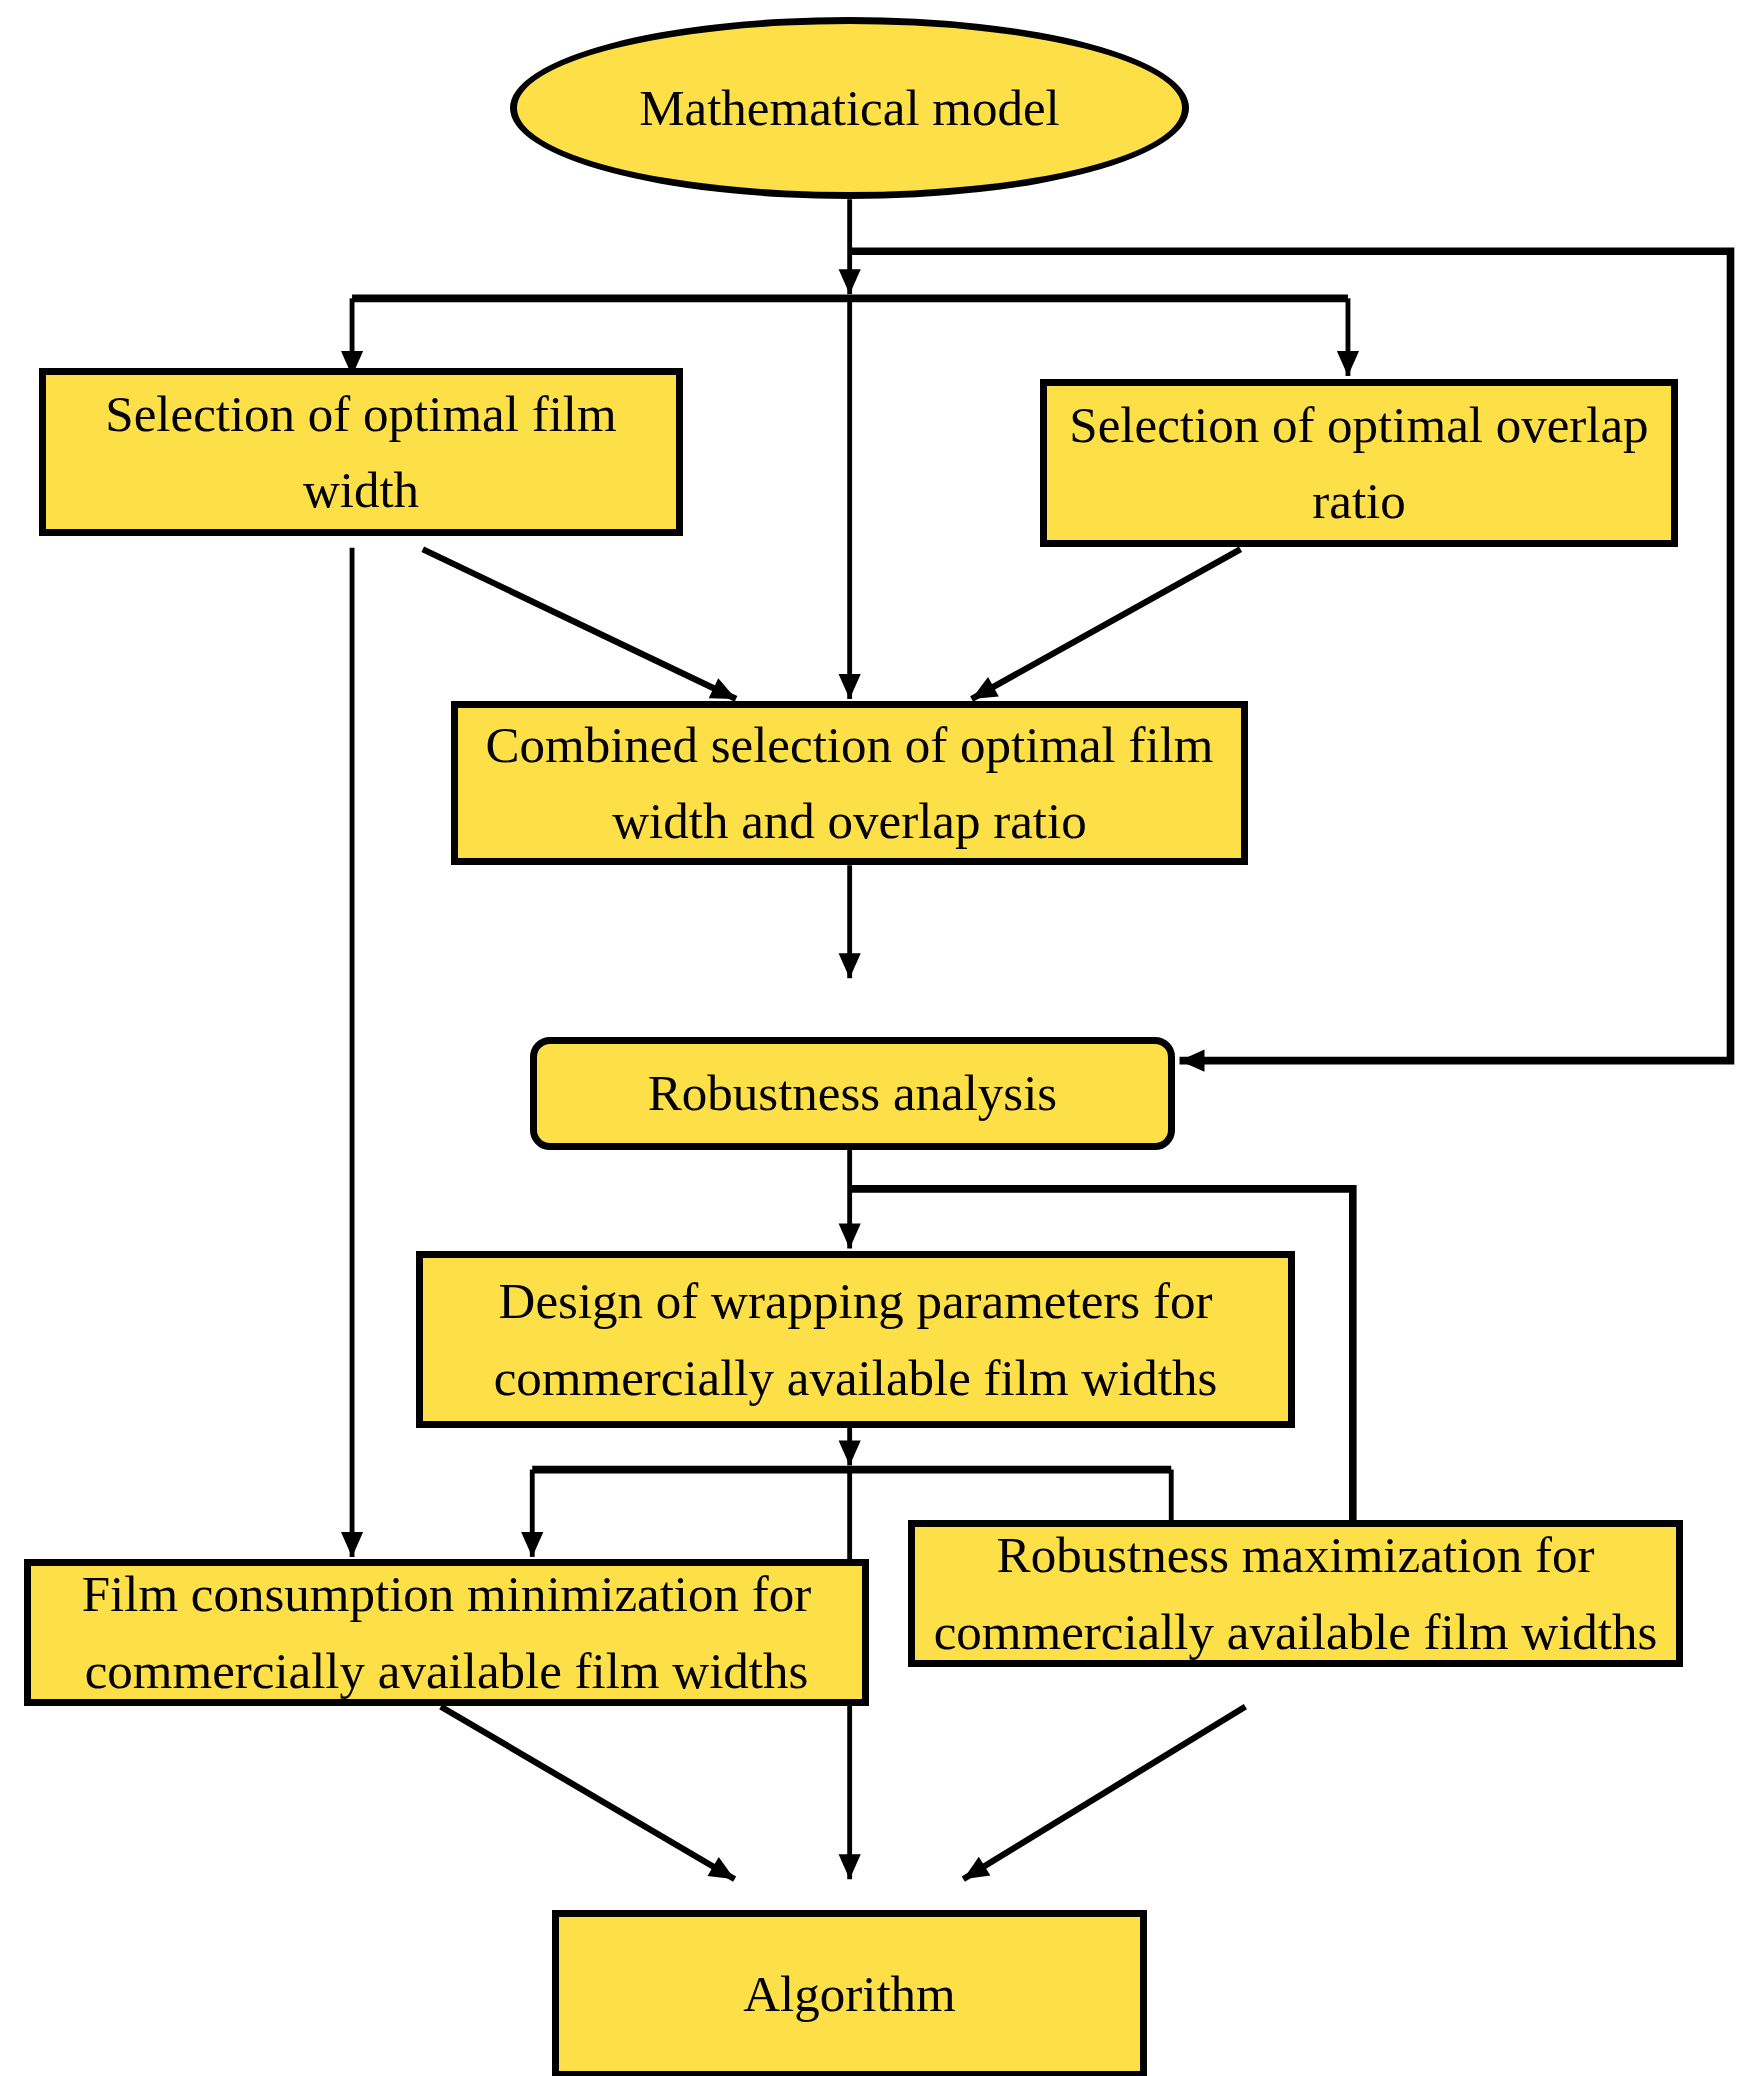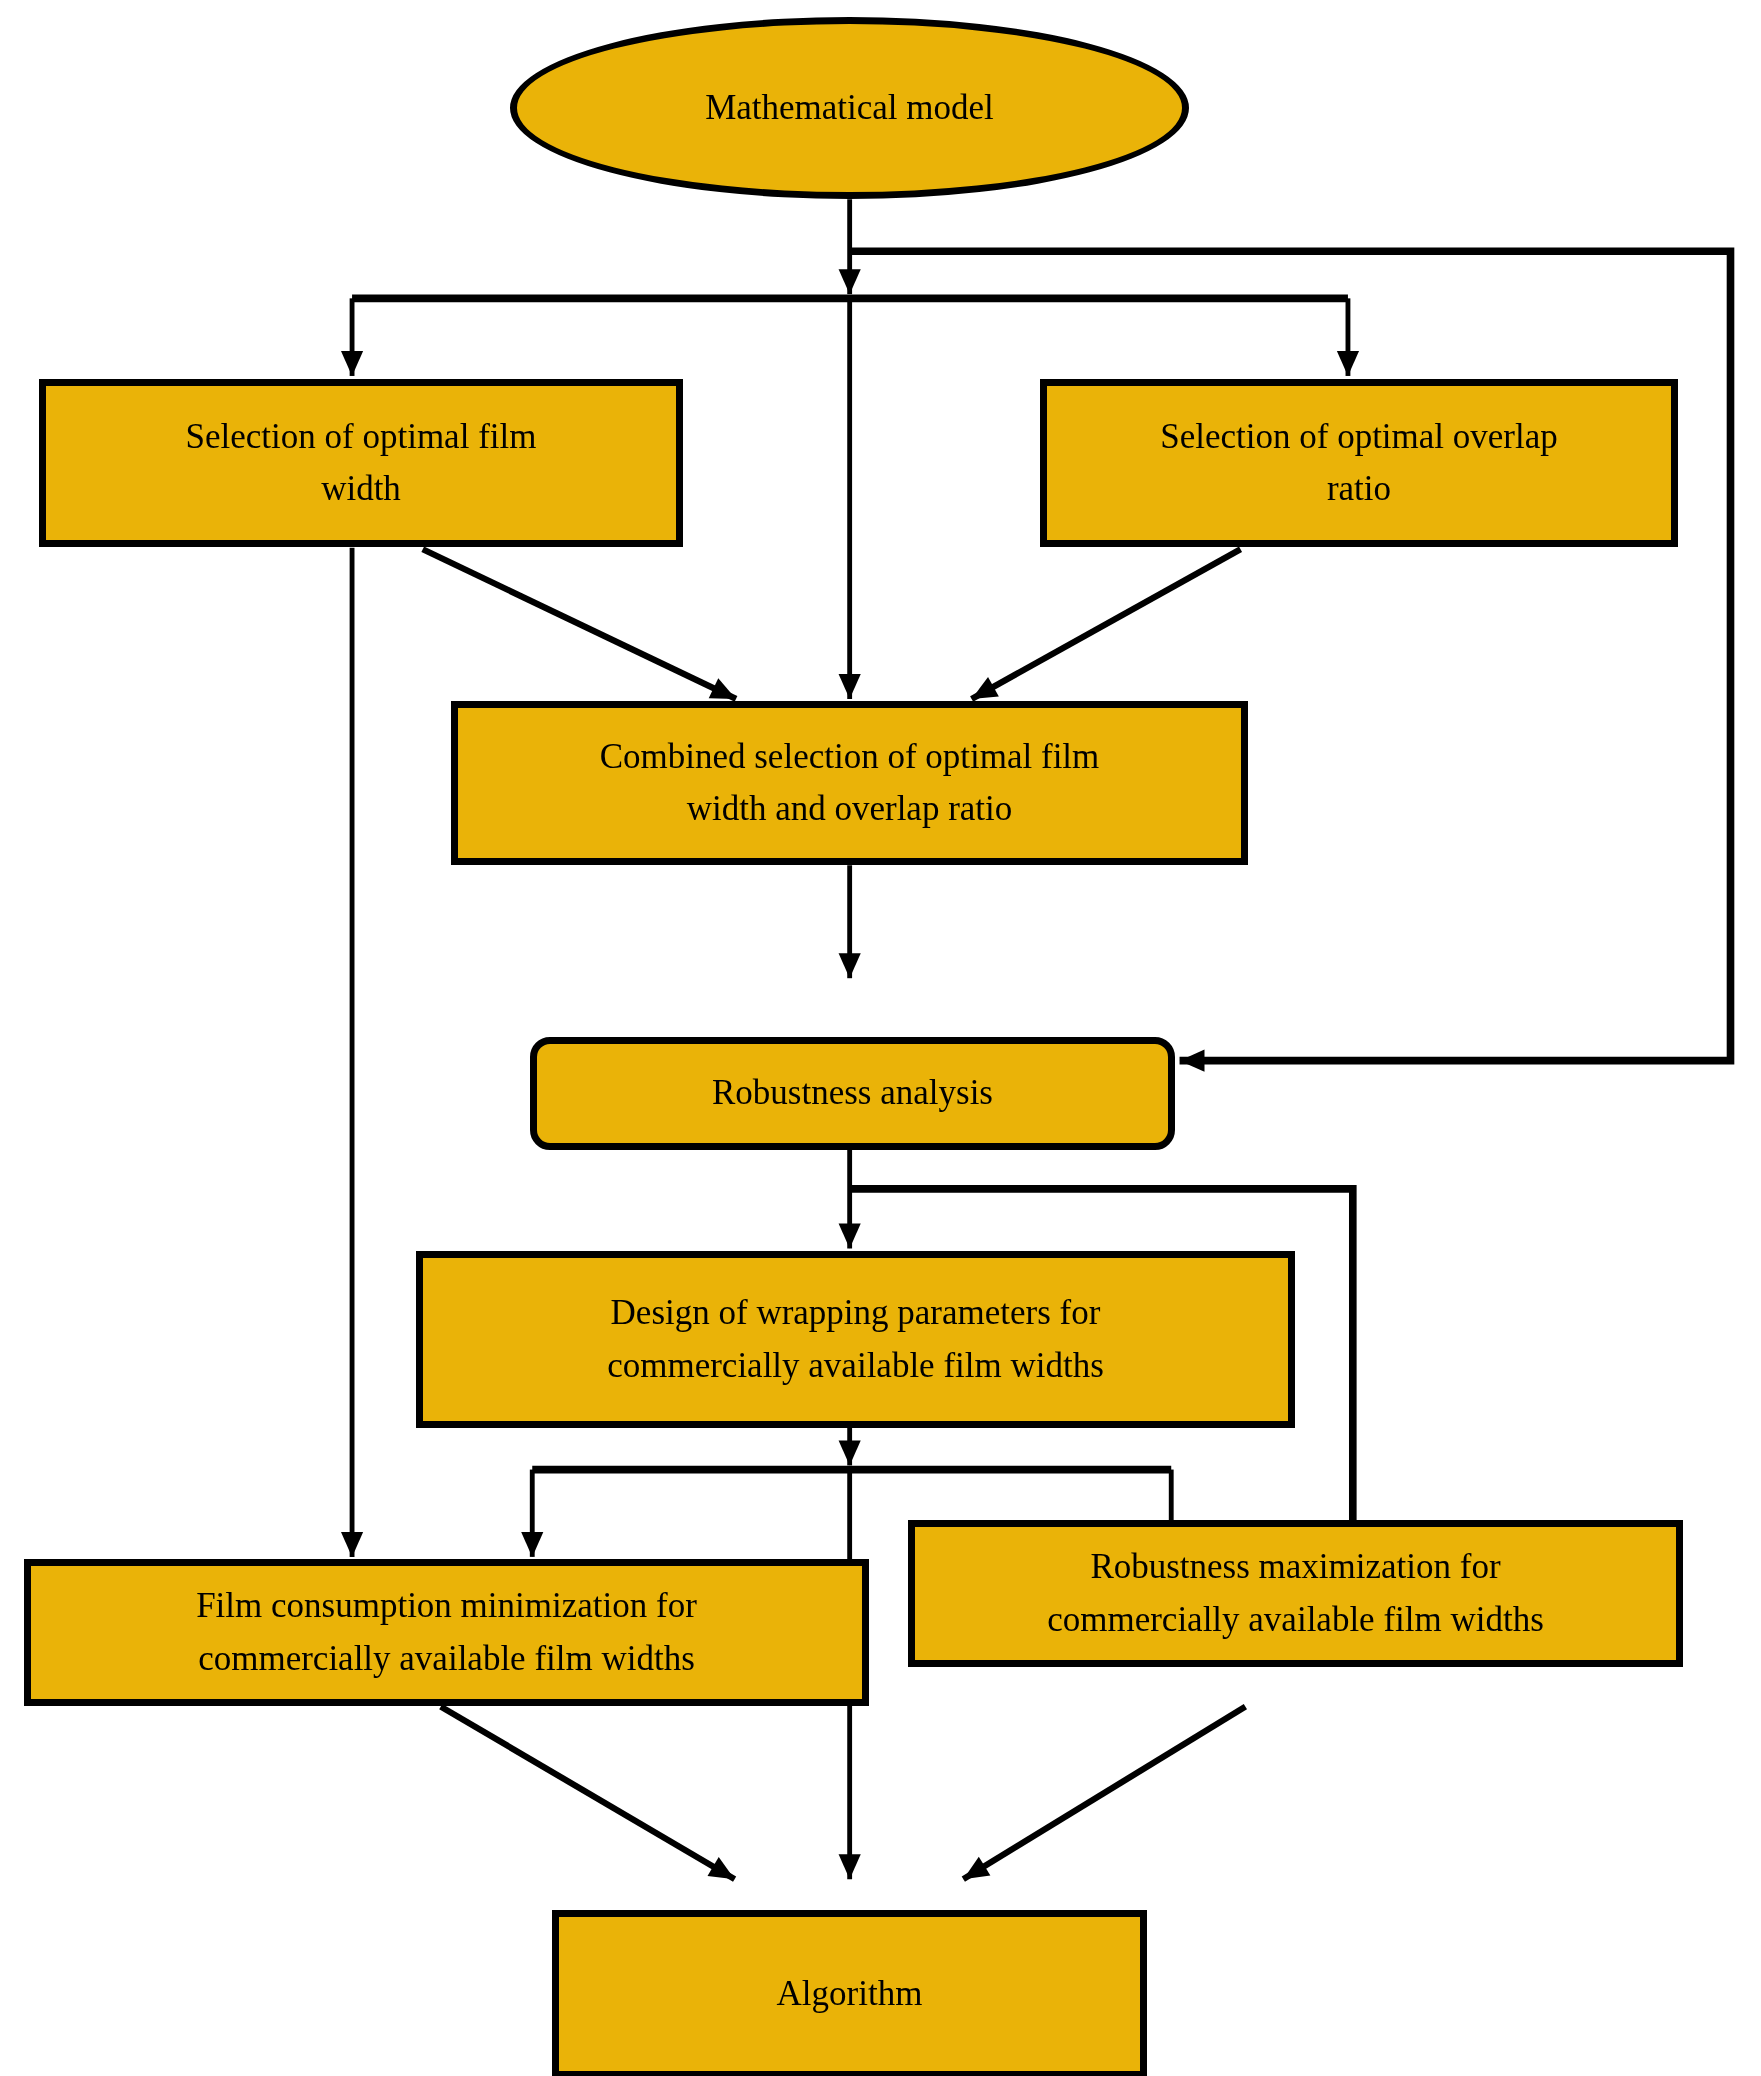--- a/index.html
+++ b/index.html
@@ -19,39 +19,39 @@
     position: absolute;
     left: 0;
     top: 0;
     width: 1761px;
     height: 2077px;
   }
   .node {
     position: absolute;
     box-sizing: border-box;
     border: 7.6px solid #000000;
-    background: #eab308;
+    background: #fde047;
     display: flex;
     align-items: center;
     justify-content: center;
     text-align: center;
-    font-size: 35px;
+    font-size: 51px;
     line-height: 1.5;
     white-space: pre-line;
   }
   .node.ellipse {
     border-radius: 50%;
   }
   .node-label {
     display: block;
     width: 100%;
   }
   
   #n-model      { left: 510px;  top: 17.3px;   width: 679px;  height: 182px; }
-  #n-sel-film   { left: 39px;   top: 379px;  width: 644px;  height: 168px; }
+  #n-sel-film   { left: 39px;   top: 368px;  width: 644px;  height: 168px; }
   #n-sel-ovl    { left: 1040px; top: 379px;  width: 638px;  height: 168px; }
   #n-combined   { left: 451px;  top: 701px; width: 797px; height: 164px; }
   #n-robust     { left: 530px;  top: 1037px; width: 645px;  height: 113px; border-radius: 20px; }
   #n-design     { left: 416px;  top: 1251px; width: 879px; height: 177px; justify-content: flex-end; }
   #n-film-min   { left: 24px;   top: 1559px; width: 845px; height: 147px; }
   #n-rob-max    { left: 908px; top: 1520px; width: 775px; height: 147px; }
   #n-algorithm  { left: 552px;  top: 1882px; width: 595px;  height: 168px; margin-top: 28px; }
 
   .edge { stroke: #000000; fill: none; }
   .w-thick { stroke-width: 11px; }

